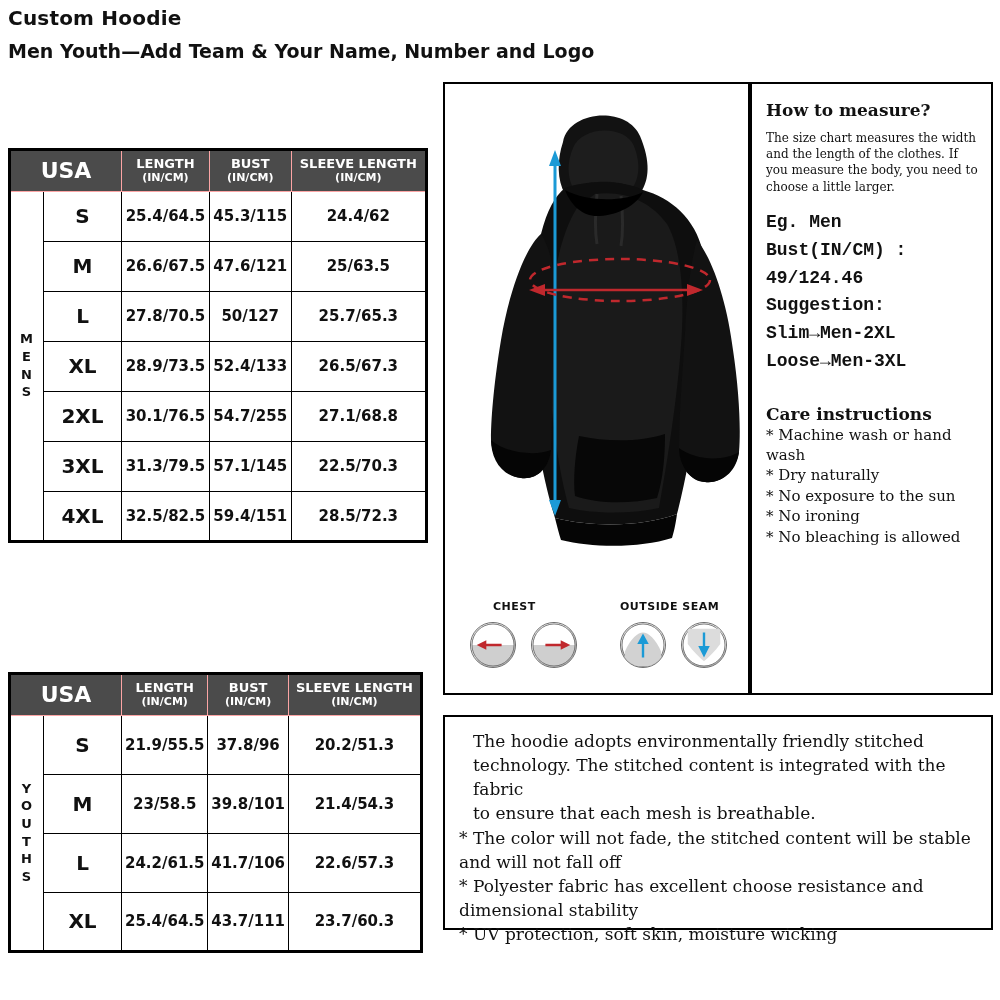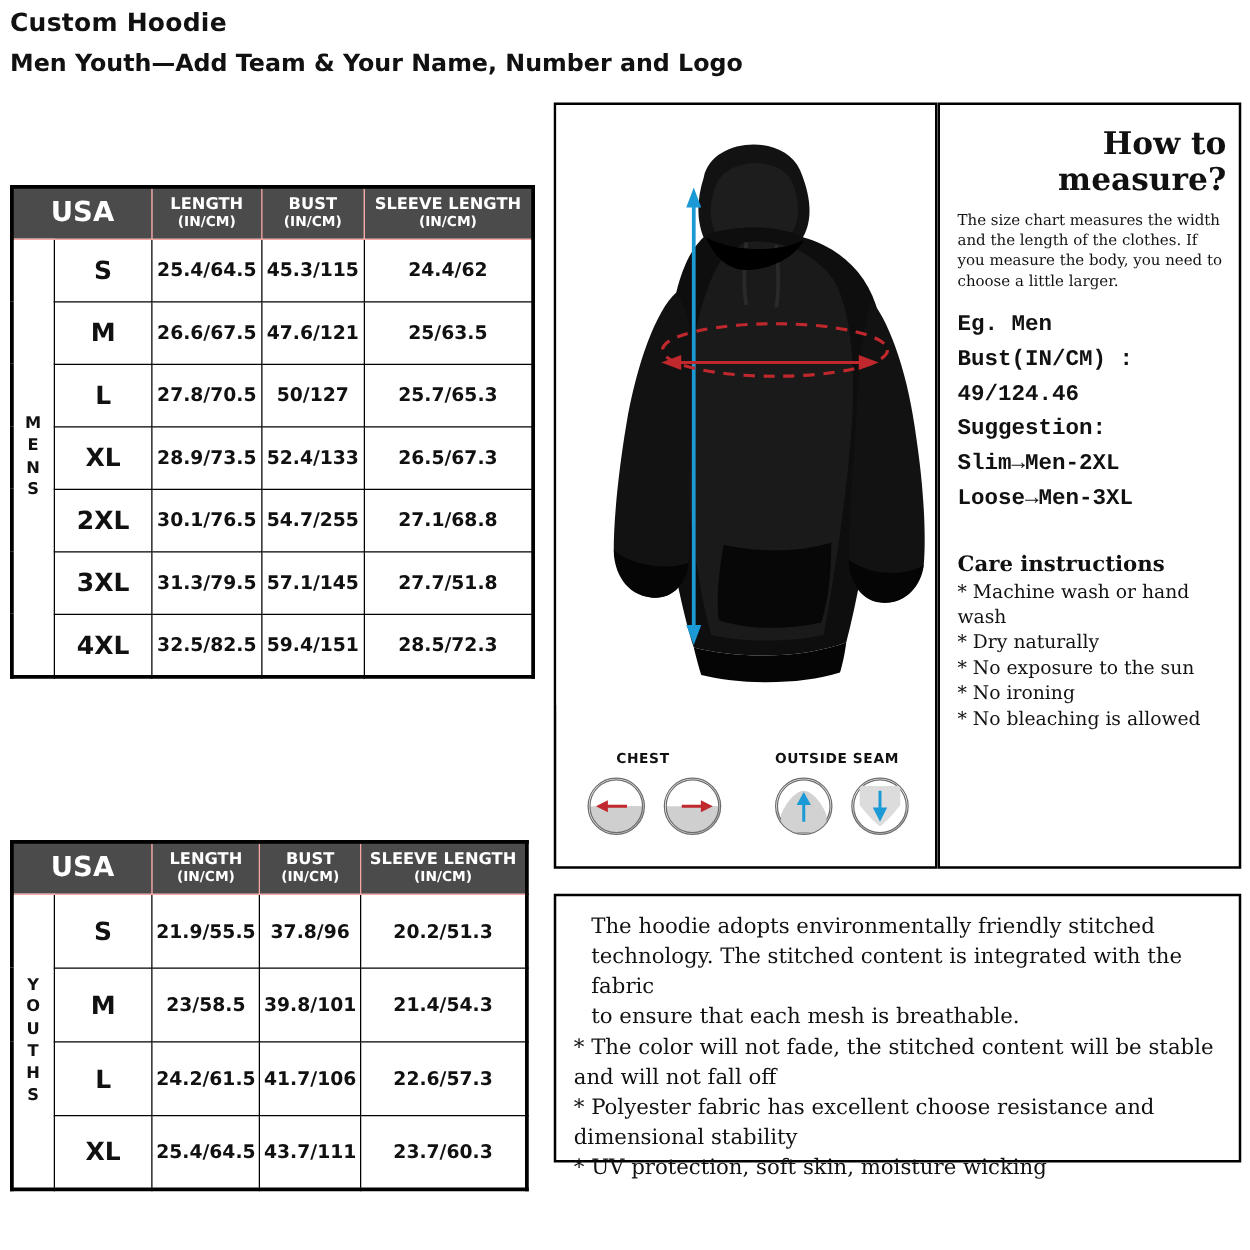--- a/index.html
+++ b/index.html
@@ -99,21 +99,21 @@
     background: linear-gradient(180deg, #ffffff 0%, #ffffff 55%, #d3d3d3 60%, #bdbdbd 100%);
   }
   .circ .ic { position:absolute; left:0; top:0; width:100%; height:100%; }
 
   
   #info-panel {
     left: 750px; top: 82px; width: 243px; height: 613px;
     padding: 10px 10px 6px 14px;
   }
   .how-title {
-    font-size: 25px; font-weight: 700; text-align: right; margin: 6px 0 10px;
+    font-size: 17px; font-weight: 700; text-align: left; margin: 6px 0 10px;
     font-family: "DejaVu Serif", serif;
   }
   .how-body {
     font-size: 12px; line-height: 1.35; margin: 0 0 14px 0;
     font-family: "DejaVu Serif", serif;
   }
   .eg-block { font-size: 18px; line-height: 1.55; margin-bottom: 28px; font-family: Liberation Mono, monospace; font-weight:600;}
   .care-title { font-size: 17px; font-weight: 700; margin: 0 0 2px 0; font-family: "DejaVu Serif", serif;}
   .care-list { font-size: 15px; line-height: 1.3; font-family: "DejaVu Serif", serif; }
   .care-list div { margin-bottom: 1px; }
@@ -186,21 +186,21 @@
       <tr>
         <td class="cell-size">2XL</td>
         <td class="cell-val">30.1/76.5</td>
         <td class="cell-val">54.7/255</td>
         <td class="cell-val">27.1/68.8</td>
       </tr>
       <tr>
         <td class="cell-size">3XL</td>
         <td class="cell-val">31.3/79.5</td>
         <td class="cell-val">57.1/145</td>
-        <td class="cell-val">27.7/51.8</td>
+        <td class="cell-val">22.5/70.3</td>
       </tr>
       <tr>
         <td class="cell-size">4XL</td>
         <td class="cell-val">32.5/82.5</td>
         <td class="cell-val">59.4/151</td>
         <td class="cell-val">28.5/72.3</td>
       </tr>
     </tbody>
   </table>
 

